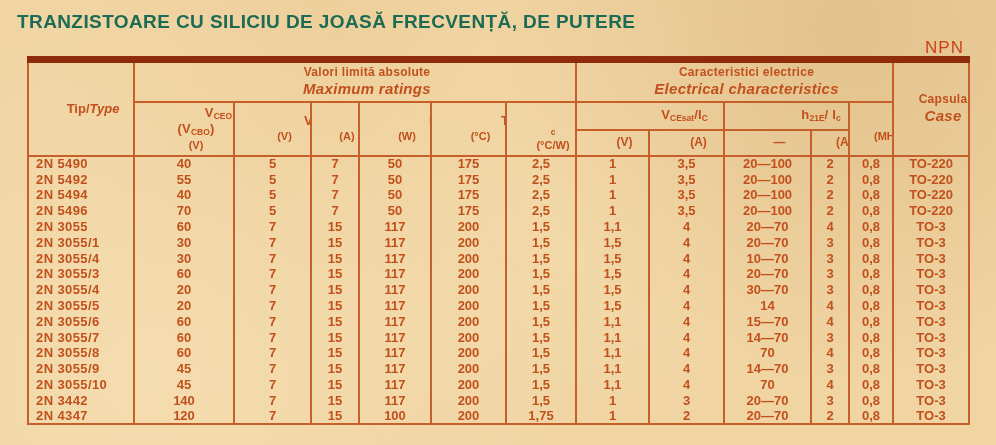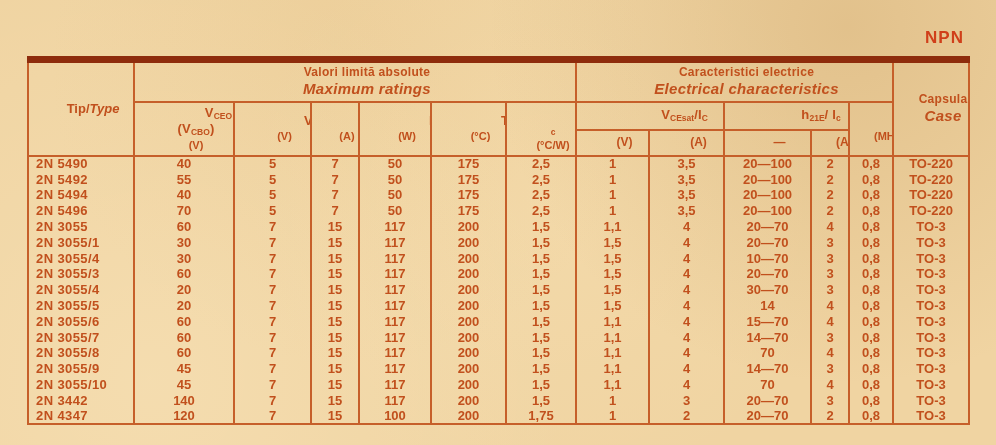--- a/index.html
+++ b/index.html
@@ -21,22 +21,22 @@
       radial-gradient(circle at 55% 45%, rgba(255,236,195,.22), transparent 50%),
       radial-gradient(circle at 35% 15%, rgba(222,182,118,.18), transparent 40%),
       var(--paper);
   }
   .page-title{
     position:absolute;left:17px;top:11px;
     font-size:19px;font-weight:bold;color:var(--green);
     letter-spacing:.4px;white-space:nowrap;
   }
   .npn-badge{
-    position:absolute;top:28px;right:32px;
-    font-size:17px;font-weight:bold;color:var(--npn);letter-spacing:1px;
+    position:absolute;top:38px;right:32px;
+    font-size:17px;font-weight:normal;color:var(--npn);letter-spacing:1px;
   }
   .tbl-wrap{position:absolute;left:27px;top:56px;}
   table.databook{
     border-collapse:collapse;table-layout:fixed;width:941px;
     border-left:2px solid var(--line);
     border-right:2px solid var(--line);
     border-bottom:2px solid var(--line);
     border-top:7px solid var(--bar);
     color:var(--ink);
   }
@@ -58,20 +58,21 @@
     height:15.8px;vertical-align:middle;line-height:1;
   }
   td.c-type{text-align:left;padding-left:7px;letter-spacing:.4px;}
   .dash{font-weight:bold;}
 </style>
 </head>
 <body>
 
 <div class="paper">
 
+  <div class="page-title">TRANZISTOARE CU SILICIU DE JOASĂ FRECVENȚĂ, DE PUTERE</div>
 
   <div class="npn-badge">NPN</div>
 
   <div class="tbl-wrap">
     <table class="databook">
       <colgroup>
         <col style="width:106px">
           <col style="width:100px">
           <col style="width:77px">
         <col style="width:48px">

